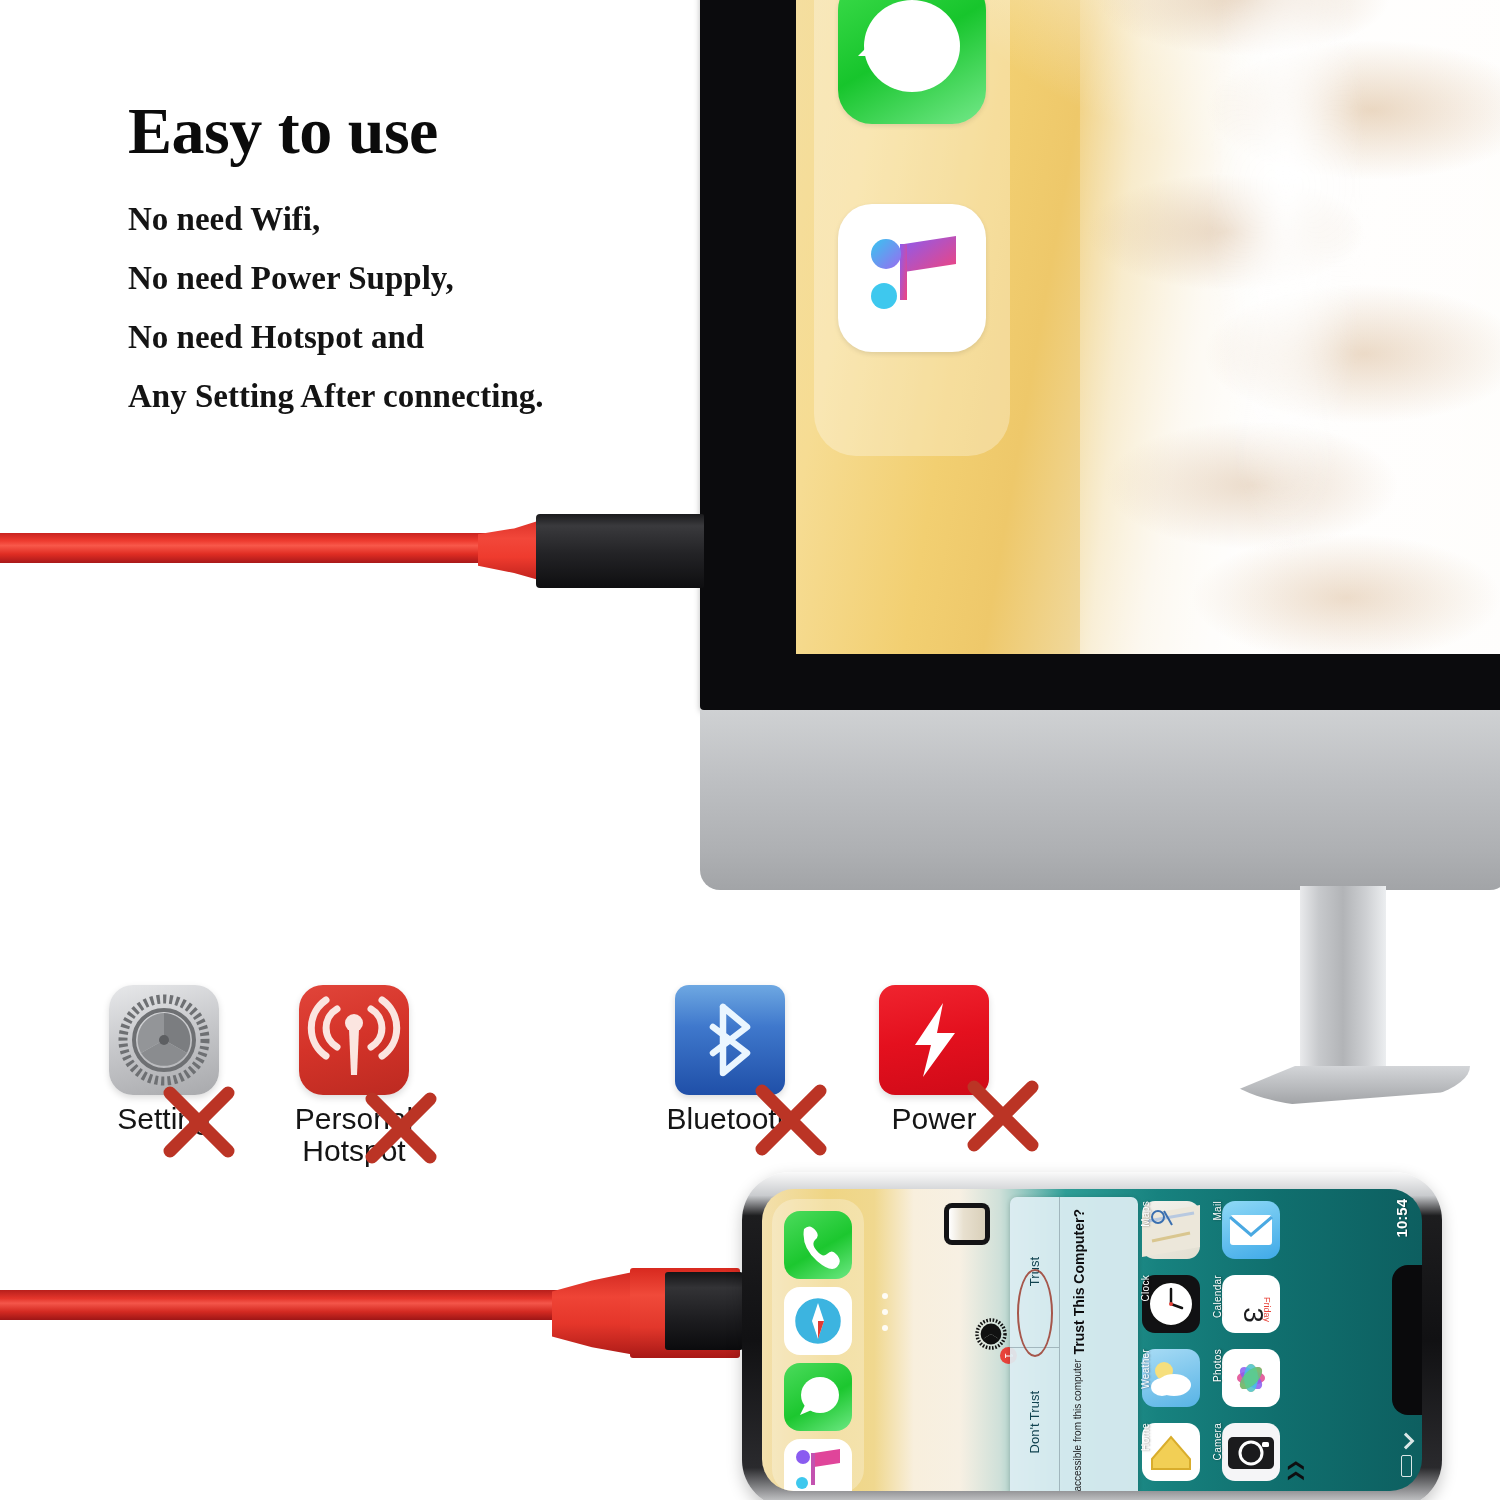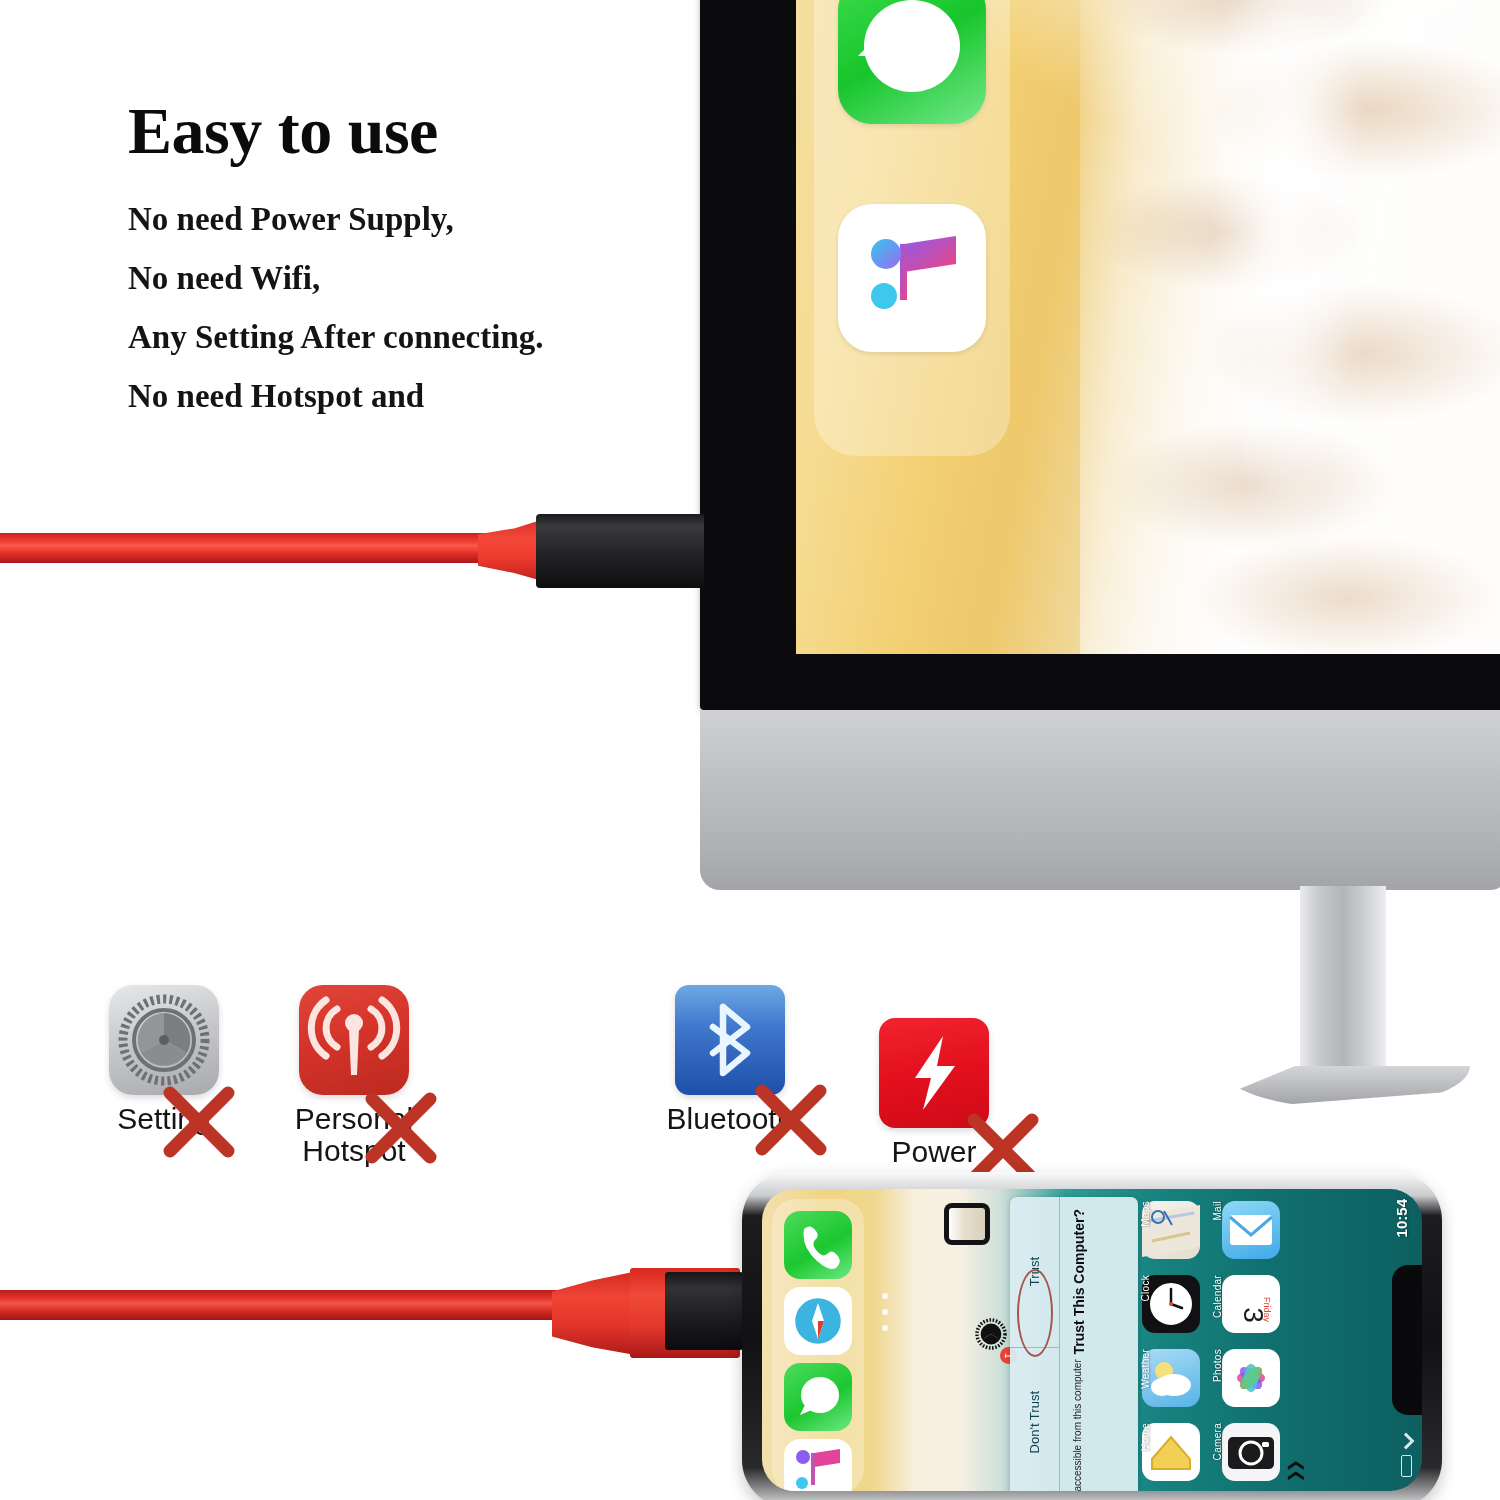--- a/index.html
+++ b/index.html
@@ -320,24 +320,24 @@
   }
 </style>
 </head>
 <body>
 
 <div class="stage">
 
   <div class="headline-block">
     <div class="headline">Easy to use</div>
     <div class="bullets">
+      <div class="bullet-line">No need Wifi,</div>
       <div class="bullet-line">No need Power Supply,</div>
-      <div class="bullet-line">No need Wifi,</div>
+      <div class="bullet-line">No need Hotspot and</div>
       <div class="bullet-line">Any Setting After connecting.</div>
-      <div class="bullet-line">No need Hotspot and</div>
     </div>
   </div>
 
   <div class="imac">
     <div class="imac-bezel">
       <div class="imac-screen">
         <div class="foam"></div>
         <div class="wave-edge"></div>
 
         <div class="screen-dock">
@@ -426,21 +426,21 @@
         <svg viewBox="0 0 110 110" width="110" height="110">
           <path d="M48 22 L48 88 L72 68 L38 42 M38 68 L72 42 L48 22" fill="none" stroke="#eaf6ff" stroke-width="6.5" stroke-linejoin="round" stroke-linecap="round"></path>
         </svg>
       </div>
       <div class="icon-label">Bluetooth</div>
       <svg class="xmark" style="left:112px; top:96px;" viewBox="0 0 78 78">
         <path d="M10 10 L68 68 M68 10 L10 68" stroke="#bb3425" stroke-width="13" stroke-linecap="round"></path>
       </svg>
     </div>
 
-    <div class="icon-cell" style="left:770px; top:0px;margin-top:33px;">
+    <div class="icon-cell" style="left:770px; top:0px;">
       <div class="icon-tile tile-power">
         <svg viewBox="0 0 110 110" width="110" height="110">
           <path d="M64 18 L36 60 L52 60 L44 92 L76 48 L58 48 Z" fill="#ffffff"></path>
         </svg>
       </div>
       <div class="icon-label">Power</div>
       <svg class="xmark" style="left:120px; top:92px;" viewBox="0 0 78 78">
         <path d="M10 10 L68 68 M68 10 L10 68" stroke="#bb3425" stroke-width="13" stroke-linecap="round"></path>
       </svg>
     </div>

